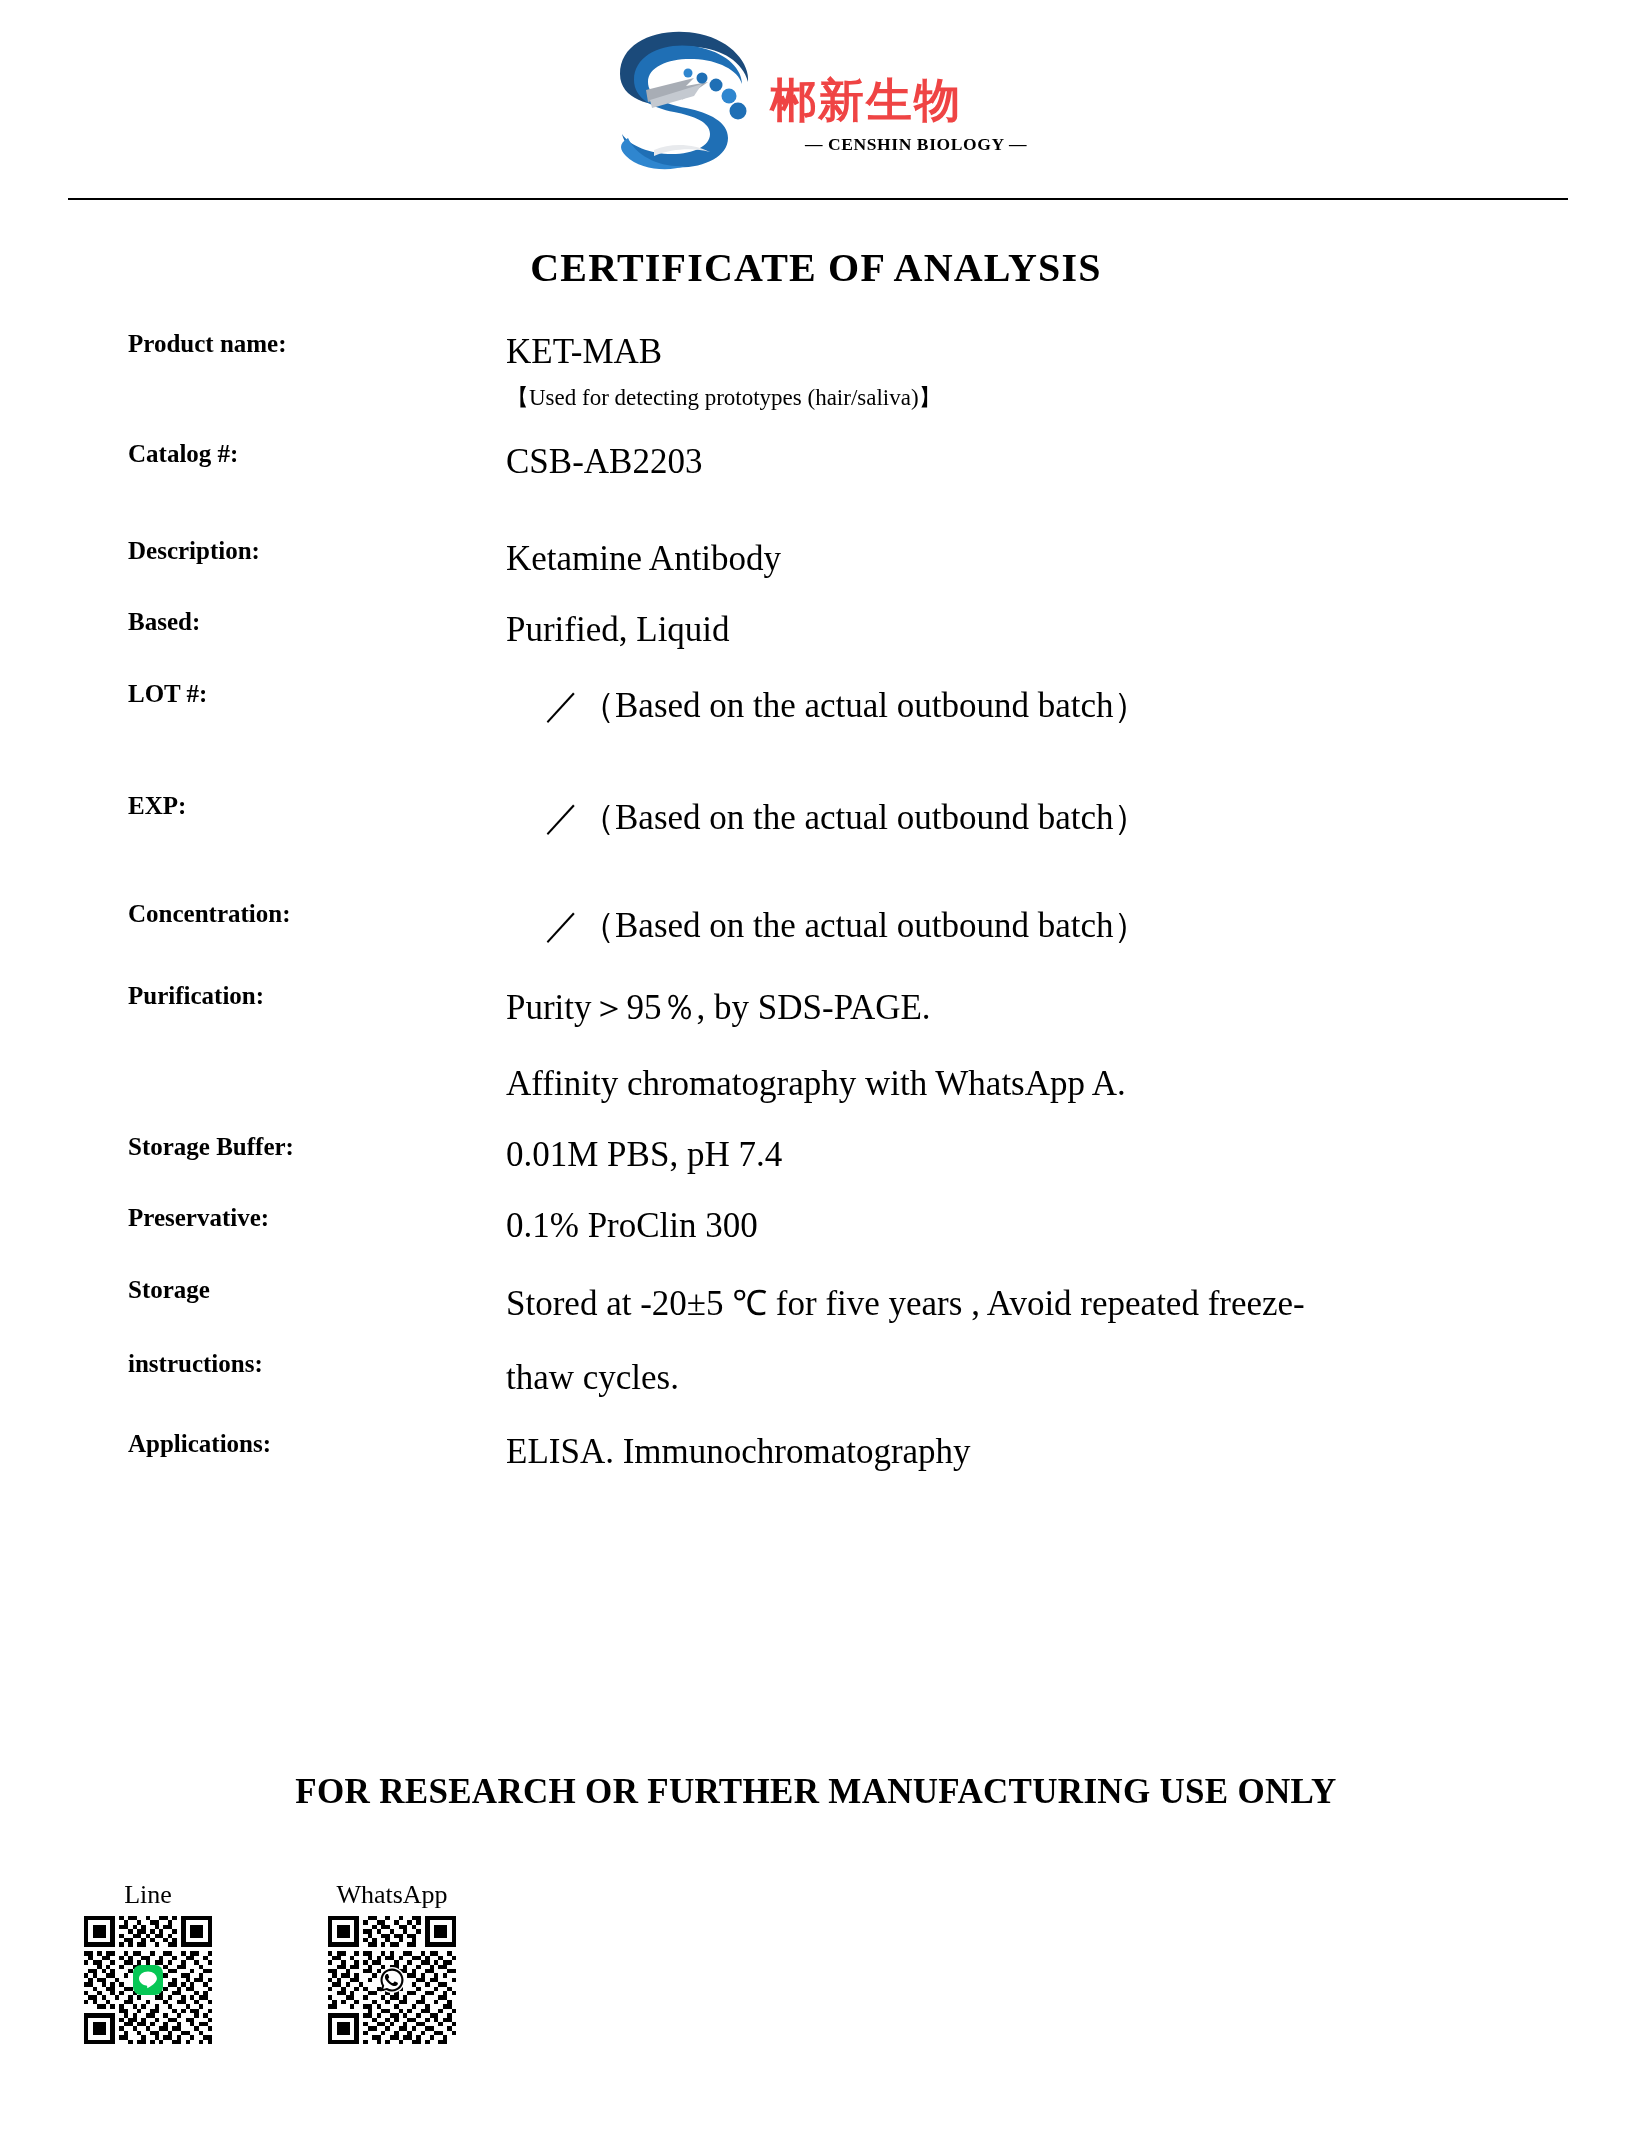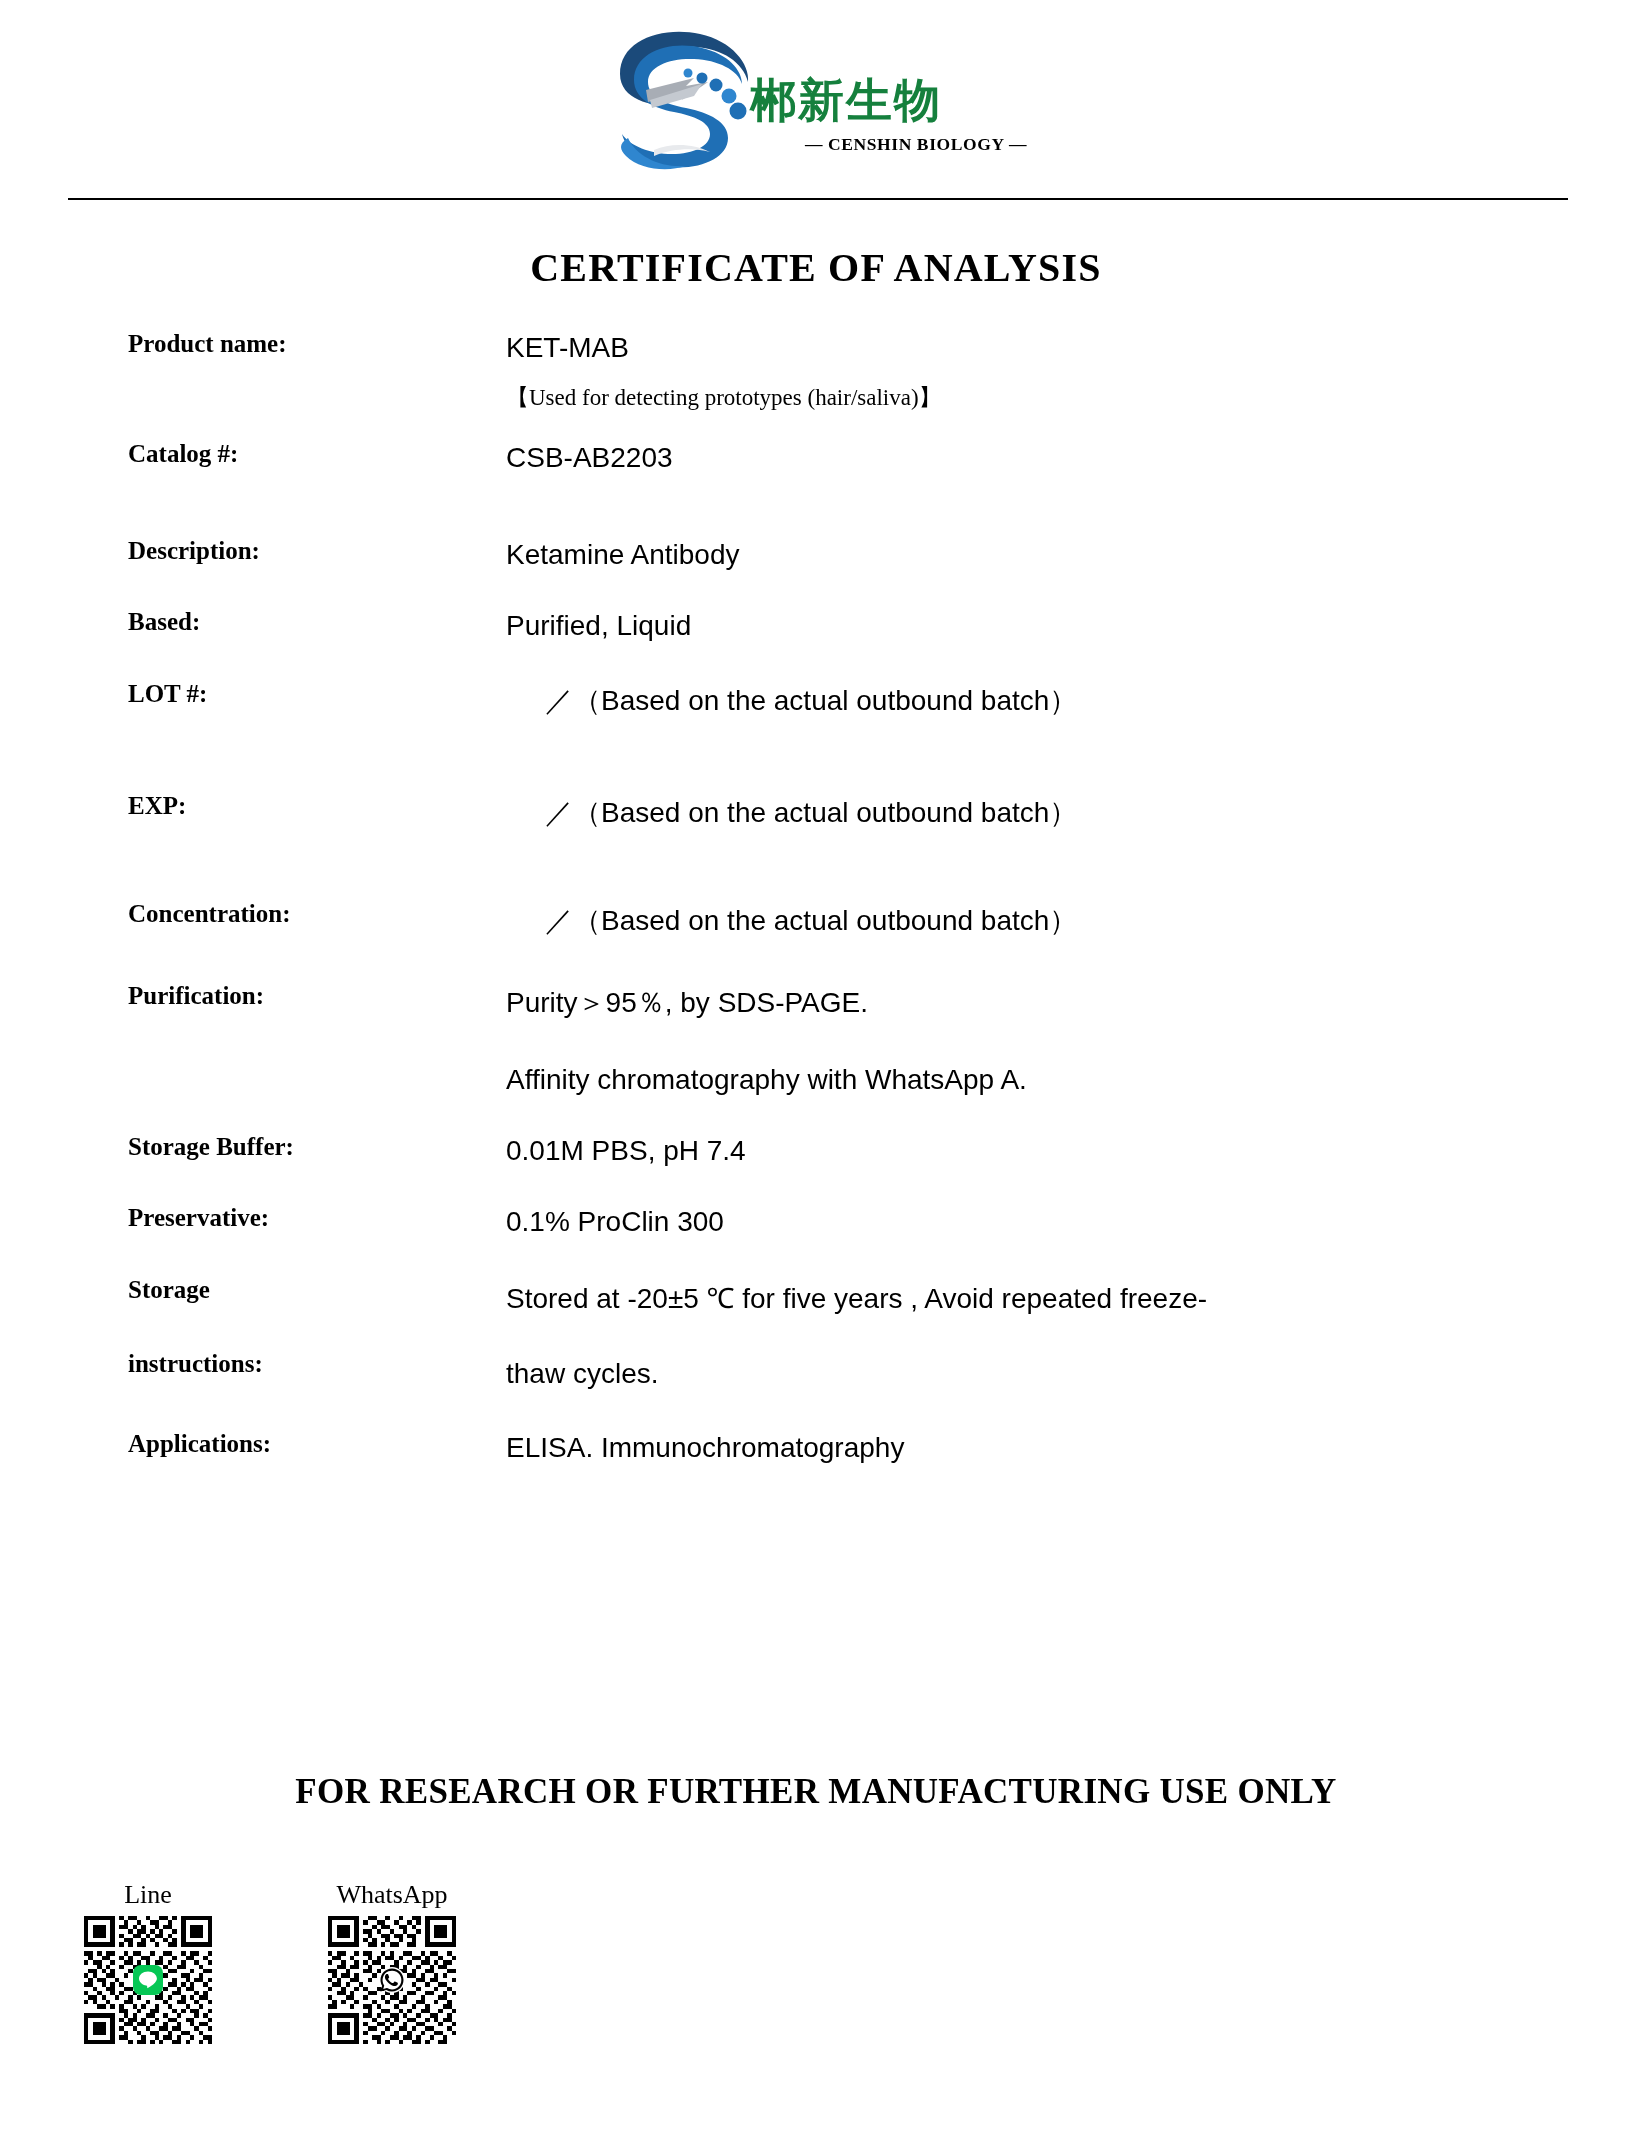--- a/index.html
+++ b/index.html
@@ -32,28 +32,28 @@
   }
   #logo-mark {
     position: absolute;
     left: 0px;
     top: 0px;
     width: 175px;
     height: 150px;
   }
   #logo-wordmark {
     position: absolute;
-    left: 160px;
+    left: 180px;
     top: 52px;
     width: 290px;
     font-size: 46px;
     font-weight: bold;
     letter-spacing: 2px;
     line-height: 52px;
-    color: #15803d;
+    color: #ef4444;
     font-family: "DejaVu Sans", sans-serif;
     white-space: nowrap;
   }
   #logo-sub {
     position: absolute;
     left: 176px;
     top: 112px;
     width: 300px;
     text-align: center;
     font-size: 17.5px;
@@ -102,22 +102,22 @@
     width: 370px;
     font-size: 25px;
     font-weight: bold;
     font-family: "Liberation Serif", serif;
     white-space: nowrap;
   }
   .val {
     position: absolute;
     left: 506px;
     width: 1050px;
-    font-size: 28px;
-    font-family: Liberation Sans, sans-serif;
+    font-size: 35px;
+    font-family: Liberation Serif, serif;
     white-space: nowrap;
   }
   .val-indent {
     left: 545px;
   }
   .val-sub {
     position: absolute;
     left: 506px;
     font-size: 23px;
     font-family: "Liberation Serif", serif;

